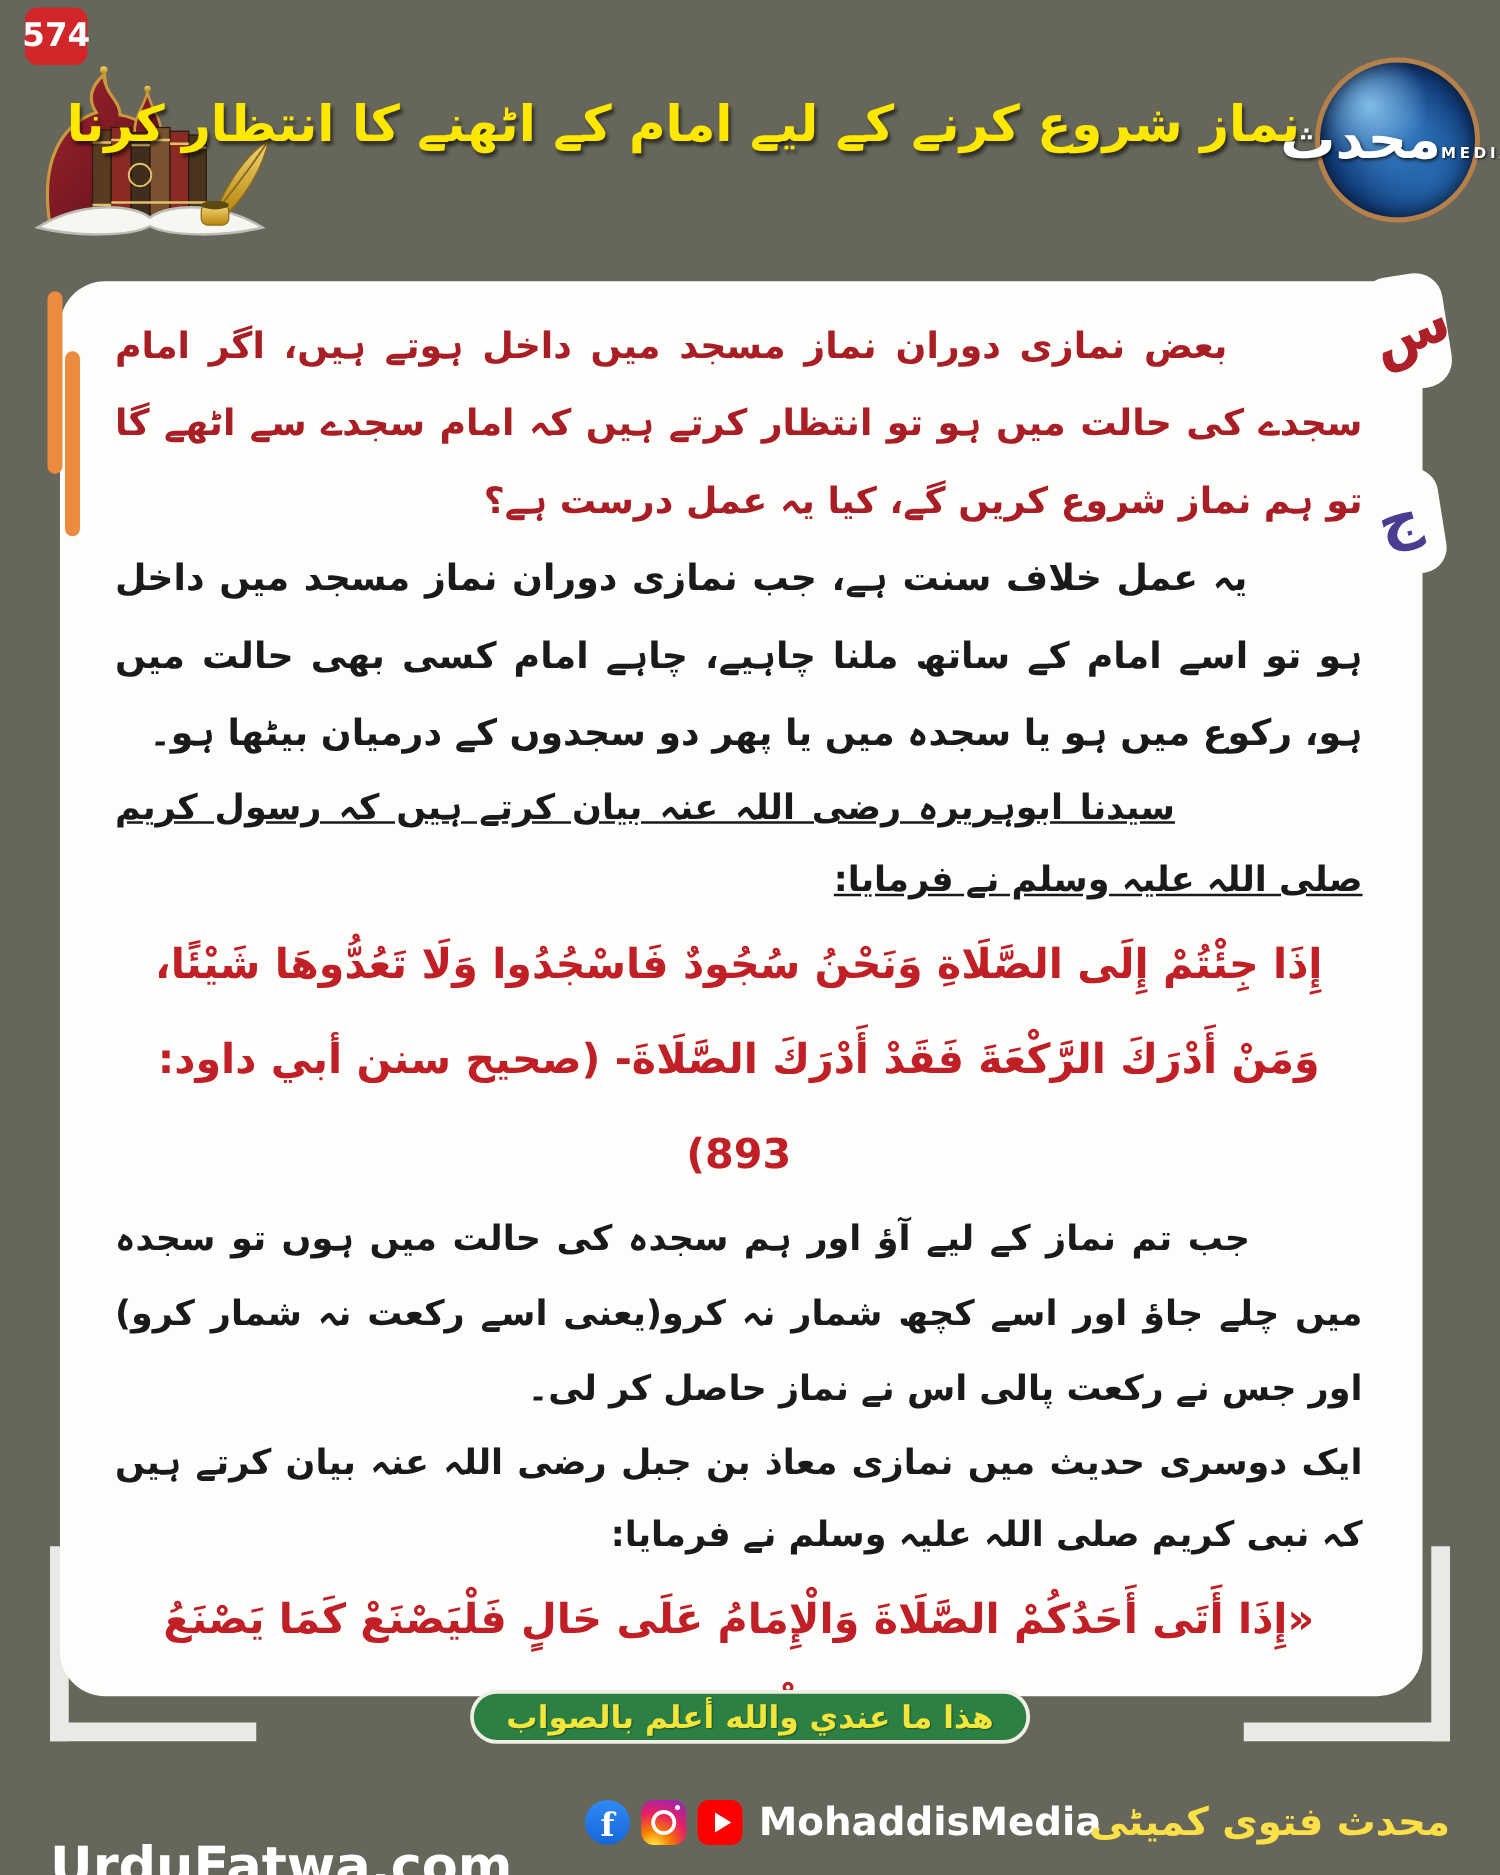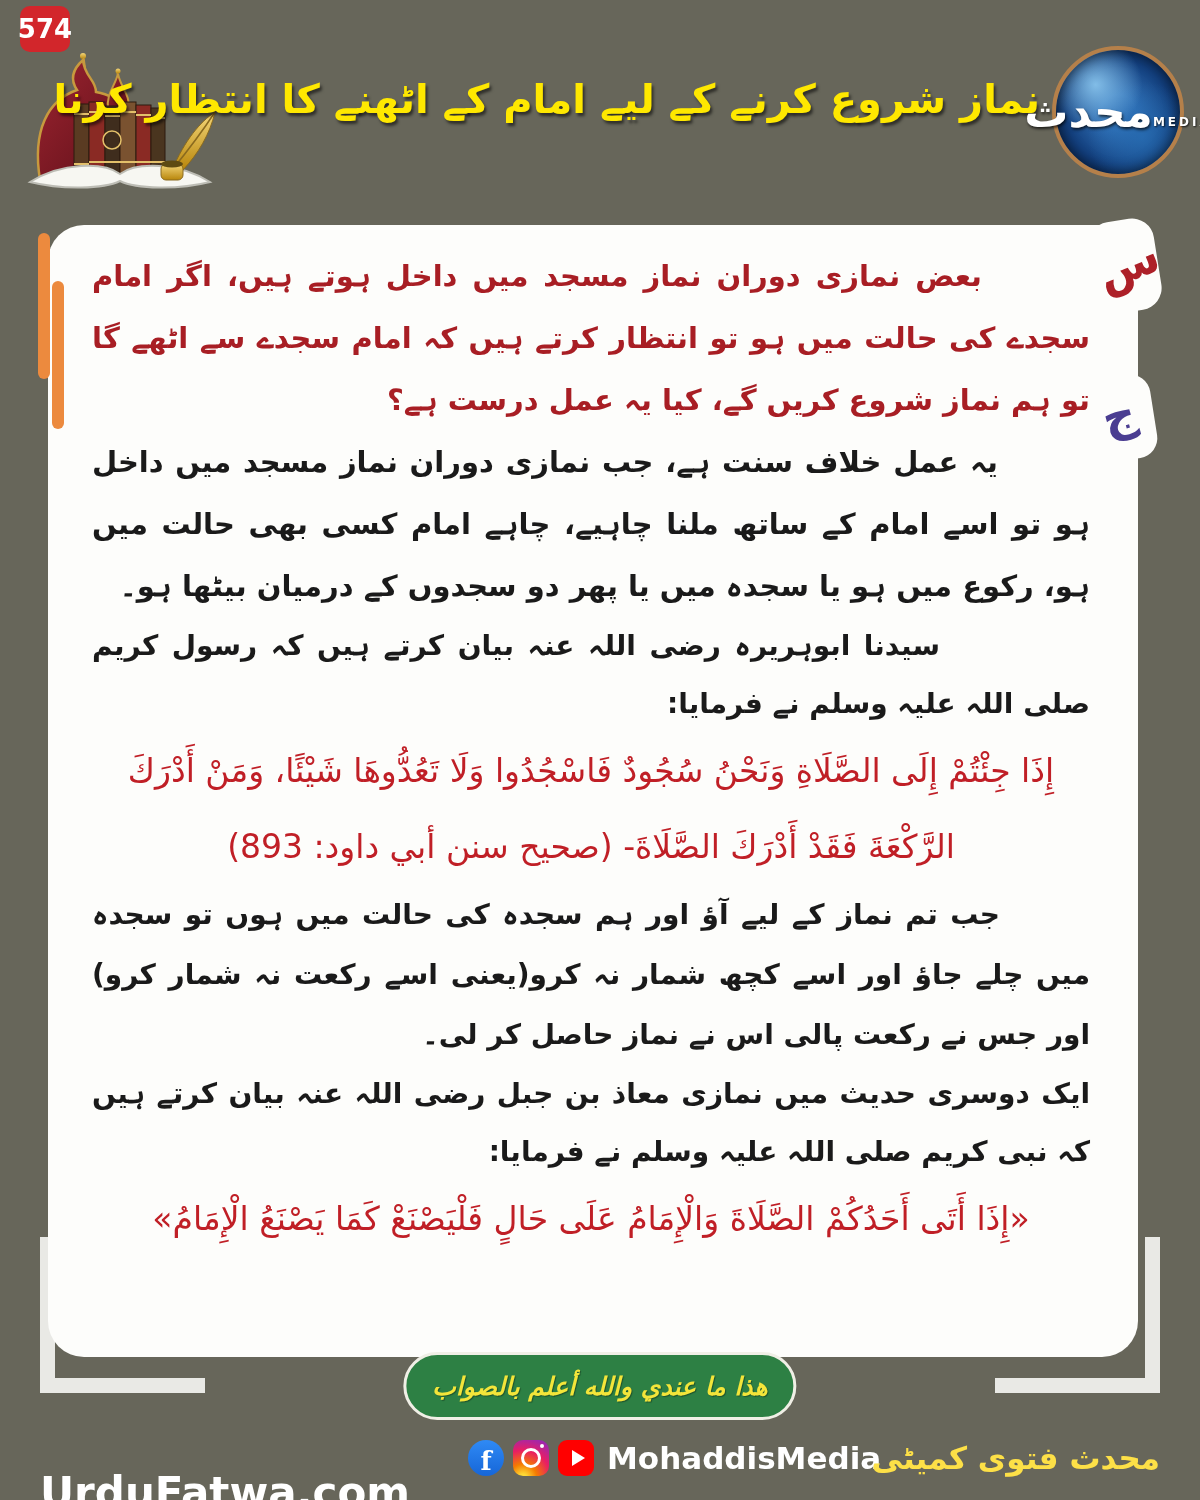--- a/index.html
+++ b/index.html
@@ -56,43 +56,42 @@
     text-align:justify;text-indent:108px;
   }
   .a-text{
     color:#1a1a1a;font-size:29px;line-height:62px;font-weight:bold;
     text-align:justify;text-indent:92px;margin-top:6px;
   }
   .narr{
     color:#1a1a1a;font-size:28px;line-height:58px;font-weight:bold;
     text-align:justify;margin-top:8px;
   }
-  .narr1{text-indent:150px;}
+  .narr1{text-indent:150px;text-decoration:underline;}
   .hadith{
-    color:#c01f26;font-size:33px;line-height:76px;font-weight:normal;
+    color:#c01f26;font-size:33px;line-height:76px;font-weight:bold;
     text-align:center;margin-top:6px;
   }
   .trans{
     color:#1a1a1a;font-size:28px;line-height:60px;font-weight:bold;
     text-align:justify;text-indent:90px;margin-top:6px;
   }
   
   .bracket{position:absolute;background:#e9e9e5;z-index:1;}
   .bl-v{left:40px;top:1237px;width:15px;height:156px;}
   .bl-h{left:40px;top:1378px;width:165px;height:15px;}
   .br-v{left:1145px;top:1237px;width:15px;height:156px;}
   .br-h{left:995px;top:1378px;width:165px;height:15px;}
   .dua-pill{
     position:absolute;left:50%;transform:translateX(-50%);top:1352px;
-    min-width:340px;height:68px;box-sizing:border-box;padding:0 26px;
+    min-width:340px;height:43px;box-sizing:border-box;padding:0 26px;
     background:#2d8044;border:3px solid #f0efe6;border-radius:34px;
     display:flex;align-items:center;justify-content:center;z-index:5;
     color:#f3e53a;font-size:25px;font-weight:bold;direction:rtl;
     text-shadow:1px 1px 1px rgba(0,0,0,.35);
-    font-style:italic;
   }
   
   .website{
     position:absolute;left:40px;top:1468px;color:#fff;
     font-size:42px;font-weight:bold;
   }
   .social{
     position:absolute;left:468px;top:1440px;display:flex;align-items:center;gap:9px;
   }
   .icon{width:36px;height:36px;display:flex;align-items:center;justify-content:center;box-sizing:border-box;}

